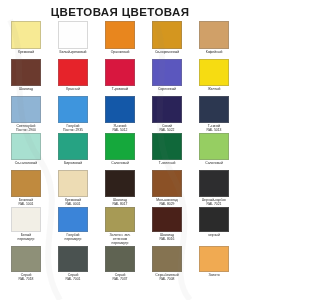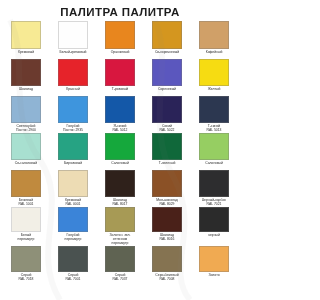--- a/index.html
+++ b/index.html
@@ -91,21 +91,21 @@
 </head>
 <body>
 
 <div id="palette-page">
 
   <svg id="watermark" viewBox="0 0 240 300" preserveAspectRatio="none">
     <path d="M10 20 C 30 60, 5 110, 40 160 C 70 205, 30 250, 60 300" stroke="#888" stroke-width="6" fill="none"></path>
     <path d="M150 10 C 180 60, 140 120, 175 180 C 200 230, 165 270, 190 300" stroke="#888" stroke-width="6" fill="none"></path>
   </svg>
 
-  <div id="page-title">ПАЛИТРА ПАЛИТРА</div>
+  <div id="page-title">ЦВЕТОВАЯ ЦВЕТОВАЯ</div>
 
   <div id="grid">
 
     <div class="row row-r1">
       <div class="cell">
         <div class="swatch" style="background-color: rgb(247, 234, 148);"></div>
         <div class="label">Кремовый</div>
       </div>
       <div class="cell">
         <div class="swatch light-edge" style="background-color: rgb(254, 254, 254);"></div>

